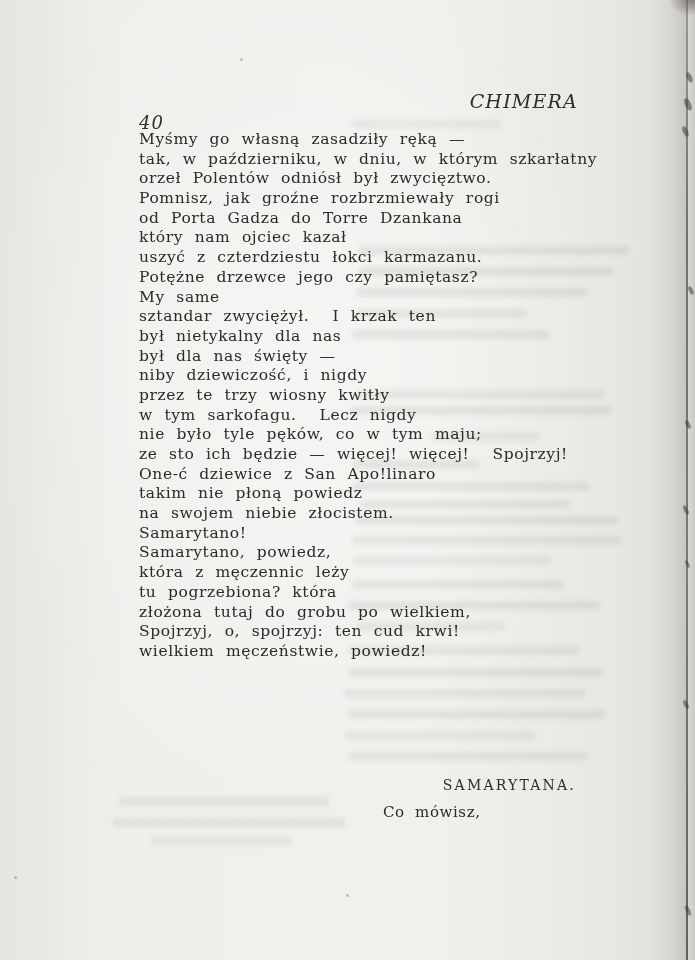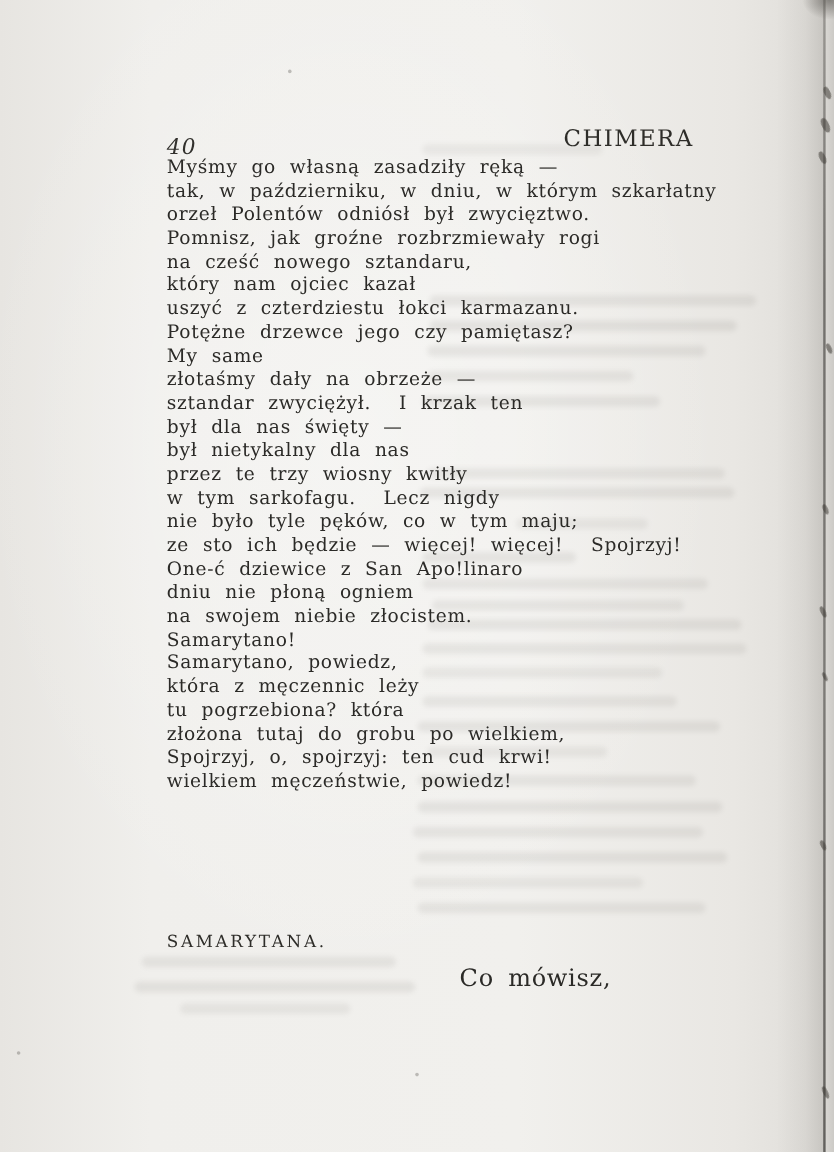--- a/index.html
+++ b/index.html
@@ -14,38 +14,38 @@
       #eeedea;
     font-family:"DejaVu Serif","Liberation Serif",serif;
     color:#2b2a27;
   }
   
   .pagenum{
     position:absolute;left:139px;top:112px;
     font-style:italic;font-size:18px;letter-spacing:1px;color:#32312d;
   }
   .running-title{
-    position:absolute;top:105px;right:117px;
-    font-size:19px;letter-spacing:1.2px;color:#2e2d29;
+    position:absolute;top:90px;right:117px;
+    font-style:italic;font-size:19px;letter-spacing:1.2px;color:#2e2d29;
   }
   
   .poem{position:absolute;left:139px;top:130px;width:460px;}
   .poem-line{
     font-size:15.5px;line-height:19.7px;height:19.7px;
     word-spacing:6px;letter-spacing:0.6px;
     white-space:pre;color:#2b2a27;
   }
   .speaker{
     position:absolute;left:139px;top:777px;width:437px;
-    text-align:left;font-size:14px;letter-spacing:2.2px;color:#2e2d29;
+    text-align:right;font-size:14px;letter-spacing:2.2px;color:#2e2d29;
     word-spacing:2px;
   }
   .speech{
     position:absolute;left:383px;top:803px;
-    font-size:20px;word-spacing:5px;letter-spacing:0.6px;color:#2b2a27;text-align:right;
+    font-size:15px;word-spacing:5px;letter-spacing:0.6px;color:#2b2a27;text-align:right;
   }
   
   .smudge{
     position:absolute;height:9px;border-radius:5px;
     background:rgba(110,106,100,1);
     filter:blur(2px);
   }
   .edge-gradient{
     position:absolute;right:0;top:0;bottom:0;width:48px;
     background:linear-gradient(to right,
@@ -115,35 +115,35 @@
     </div>
 
   <div class="pagenum">40</div>
   <div class="running-title">CHIMERA</div>
 
   <div class="poem">
       <div class="poem-line">Myśmy go własną zasadziły ręką —</div>
       <div class="poem-line">tak, w październiku, w dniu, w którym szkarłatny</div>
       <div class="poem-line">orzeł Polentów odniósł był zwycięztwo.</div>
       <div class="poem-line">Pomnisz, jak groźne rozbrzmiewały rogi</div>
-      <div class="poem-line">na cześć nowego sztandaru,</div>
+      <div class="poem-line">od Porta Gadza do Torre Dzankana</div>
       <div class="poem-line">który nam ojciec kazał</div>
       <div class="poem-line">uszyć z czterdziestu łokci karmazanu.</div>
       <div class="poem-line">Potężne drzewce jego czy pamiętasz?</div>
       <div class="poem-line">My same</div>
-      <div class="poem-line">złotaśmy dały na obrzeże —</div>
       <div class="poem-line">sztandar zwyciężył.  I krzak ten</div>
+      <div class="poem-line">był nietykalny dla nas</div>
       <div class="poem-line">był dla nas święty —</div>
-      <div class="poem-line">był nietykalny dla nas</div>
+      <div class="poem-line">niby dziewiczość, i nigdy</div>
       <div class="poem-line">przez te trzy wiosny kwitły</div>
       <div class="poem-line">w tym sarkofagu.  Lecz nigdy</div>
       <div class="poem-line">nie było tyle pęków, co w tym maju;</div>
       <div class="poem-line">ze sto ich będzie — więcej! więcej!  Spojrzyj!</div>
       <div class="poem-line">One-ć dziewice z San Apo!linaro</div>
-      <div class="poem-line">dniu nie płoną ogniem</div>
+      <div class="poem-line">takim nie płoną powiedz</div>
       <div class="poem-line">na swojem niebie złocistem.</div>
       <div class="poem-line">Samarytano!</div>
       <div class="poem-line">Samarytano, powiedz,</div>
       <div class="poem-line">która z męczennic leży</div>
       <div class="poem-line">tu pogrzebiona? która</div>
       <div class="poem-line">złożona tutaj do grobu po wielkiem,</div>
       <div class="poem-line">Spojrzyj, o, spojrzyj: ten cud krwi!</div>
       <div class="poem-line">wielkiem męczeństwie, powiedz!</div>
     </div>
 

